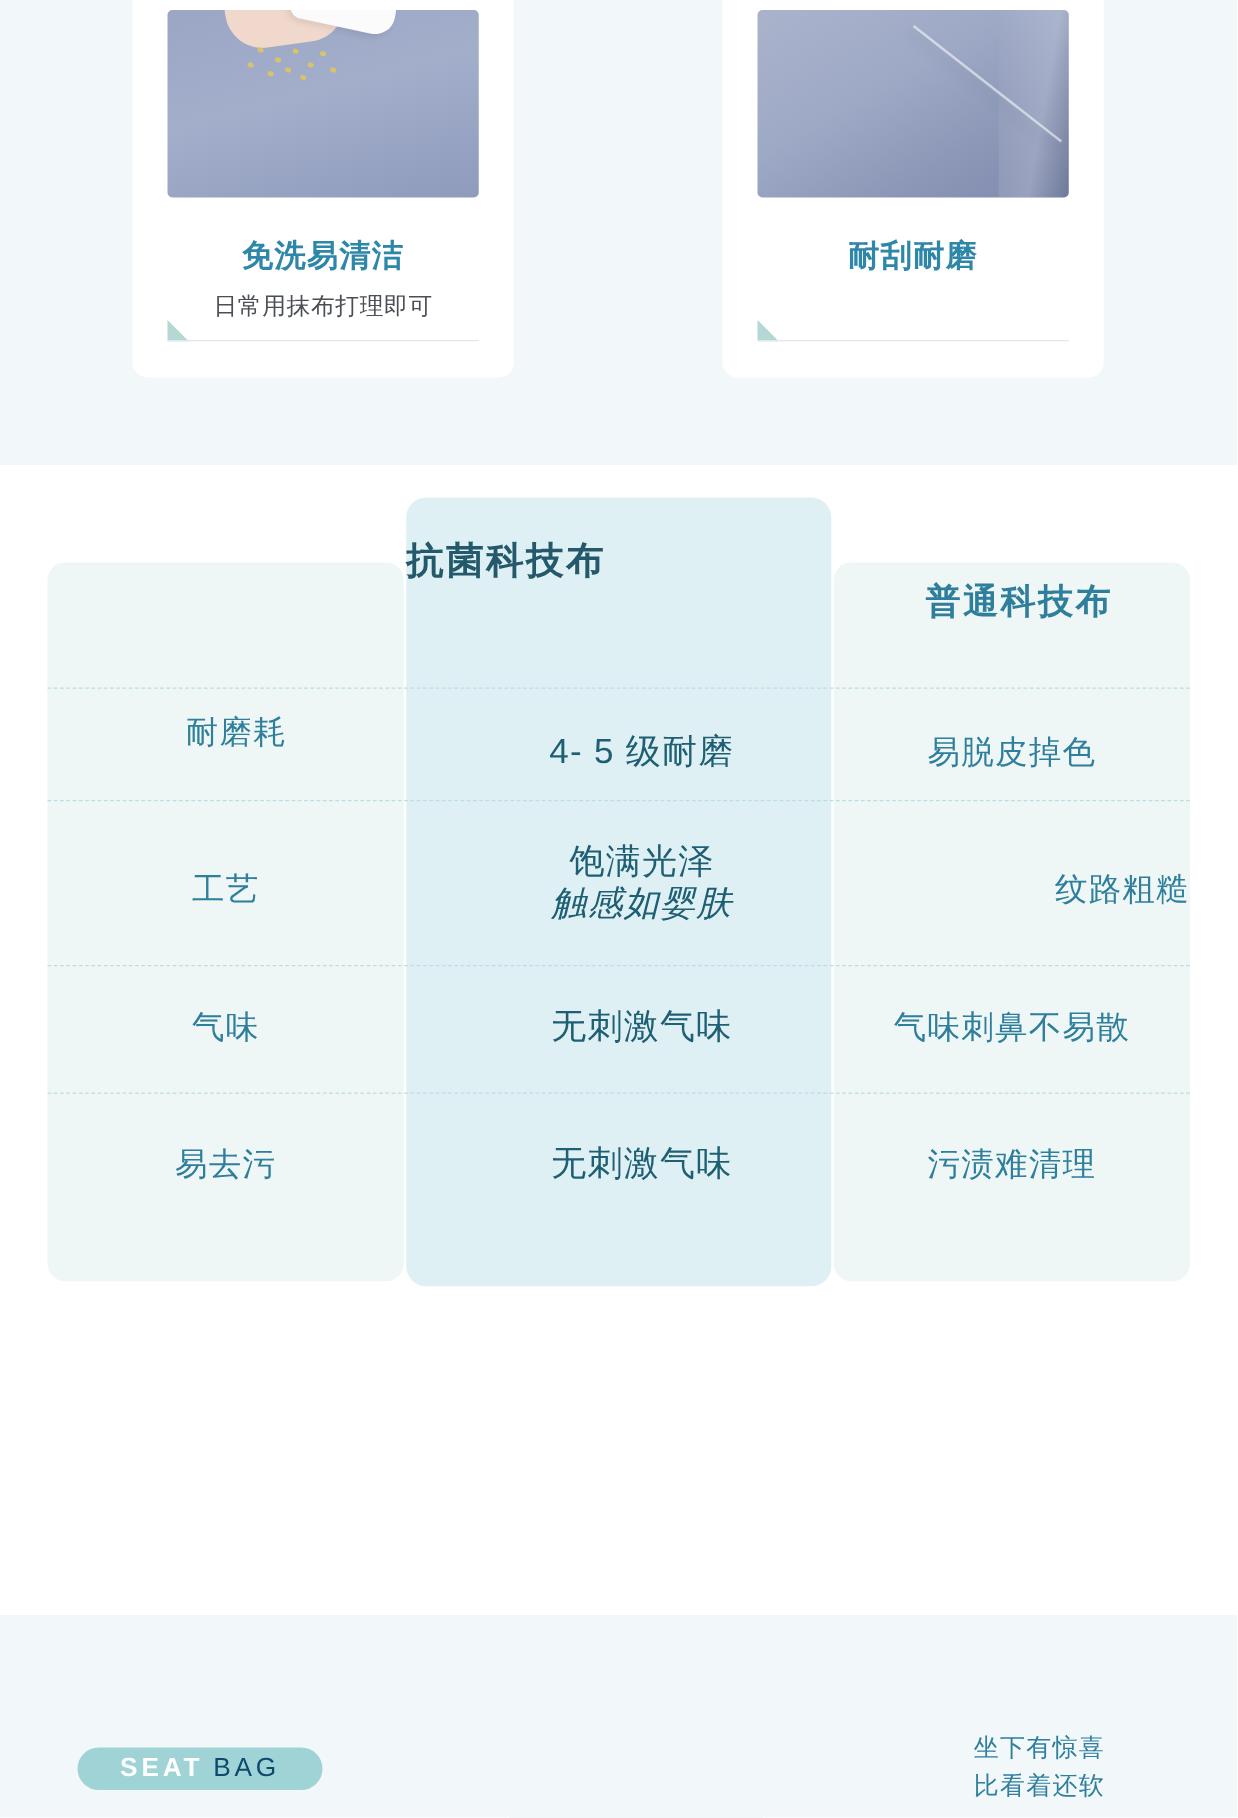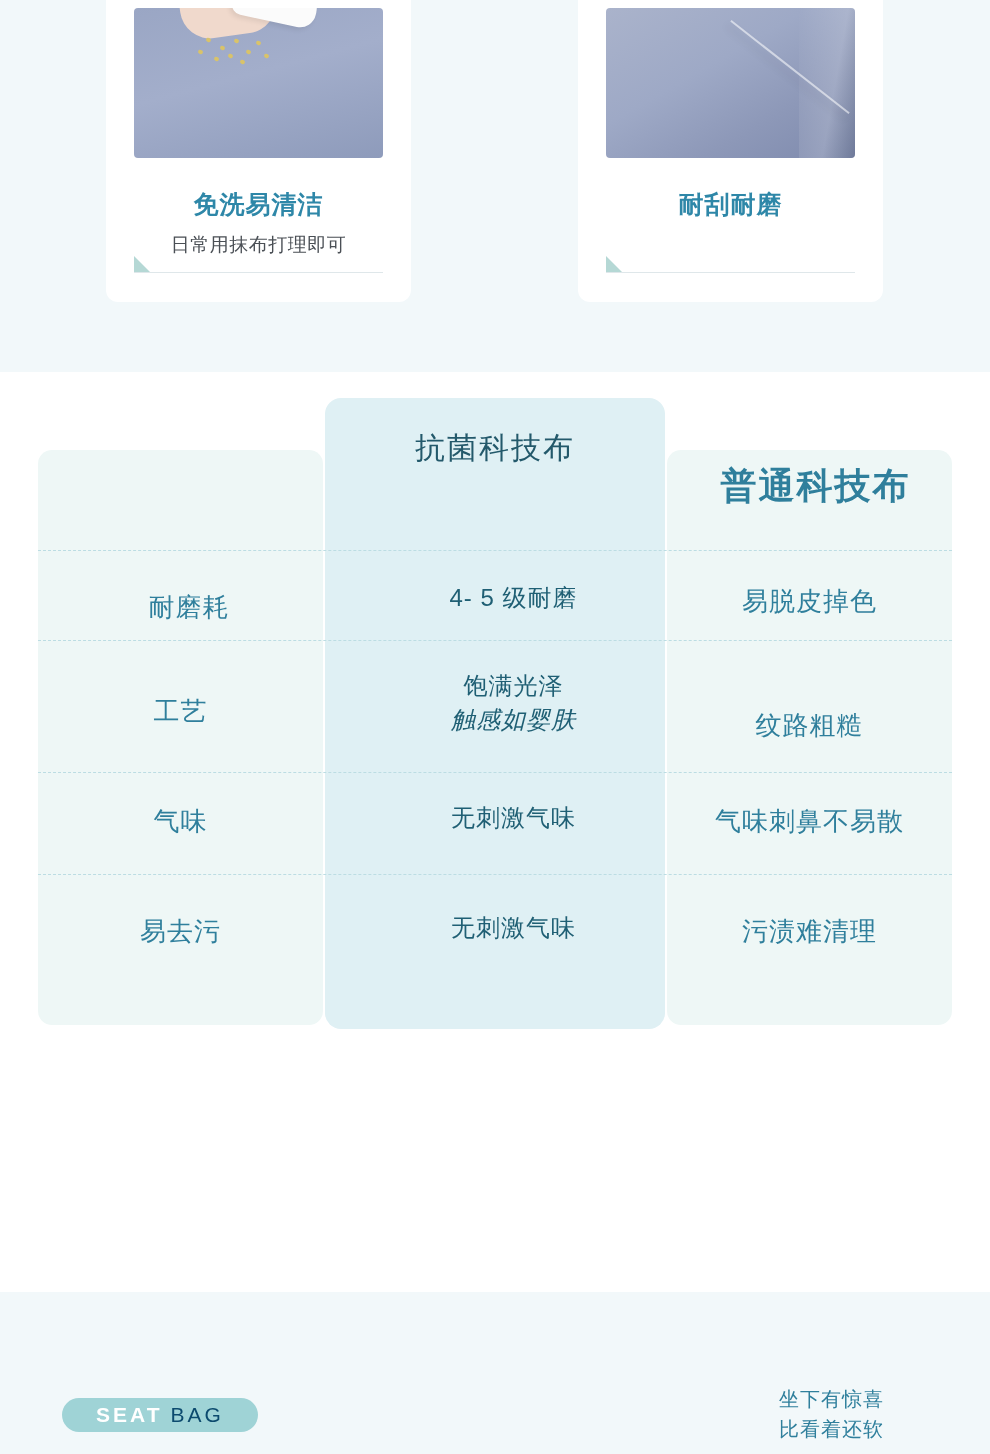--- a/index.html
+++ b/index.html
@@ -162,32 +162,31 @@
     left: 325px; top: 26px;
     width: 340px; height: 631px;
     background: #dff0f4;
     border-radius: 16px;
   }
 
   .hdr-mid {
     position: absolute;
     left: 325px; top: 56px;
     width: 340px;
-    text-align: center;
     font-size: 30px;
-    font-weight: normal;
+    font-weight: bold;
     color: #23596b;
     letter-spacing: 2px;
   }
   .hdr-right {
     position: absolute;
     left: 667px; top: 90px;
     width: 297px;
     text-align: center;
-    font-size: 36px;
+    font-size: 28px;
     font-weight: bold;
     color: #2f7f9c;
     letter-spacing: 2px;
   }
 
   .divider {
     position: absolute;
     left: 38px;
     width: 914px;
     height: 0;
@@ -200,21 +199,21 @@
     color: #2f7f9c;
     letter-spacing: 1px;
     line-height: 1.35;
   }
   .rowcell.label {
     left: 38px; width: 285px;
     font-size: 26px;
   }
   .rowcell.mid {
     left: 325px; width: 377px;
-    font-size: 24px;
+    font-size: 28px;
     color: #1f5f74;
   }
   .rowcell.right {
     left: 667px; width: 285px;
     font-size: 26px;
   }
 
   
   .footer-band {
     position: absolute;
@@ -306,28 +305,28 @@
     <div class="col-mid-bg"></div>
 
     <div class="hdr-mid">抗菌科技布</div>
     <div class="hdr-right">普通科技布</div>
 
     <div class="divider" style="top:178px;"></div>
     <div class="divider" style="top:268px;"></div>
     <div class="divider" style="top:400px;"></div>
     <div class="divider" style="top:502px;"></div>
 
-    <div class="rowcell label" style="top:218px;padding-left:17px;">耐磨耗</div>
+    <div class="rowcell label" style="top:196px;padding-left:17px;">耐磨耗</div>
     <div class="rowcell mid" style="top:210px;">4- 5 级耐磨</div>
     <div class="rowcell right" style="top:212px;">易脱皮掉色</div>
 
     <div class="rowcell label" style="top:322px;">工艺</div>
     <div class="rowcell mid" style="top:298px;">饱满光泽</div>
     <div class="rowcell mid" style="top:332px;font-style:italic;">触感如婴肤</div>
-    <div class="rowcell right" style="top:336px;">纹路粗糙</div>
+    <div class="rowcell right" style="top:322px;text-align:right;">纹路粗糙</div>
 
     <div class="rowcell label" style="top:432px;">气味</div>
     <div class="rowcell mid" style="top:430px;">无刺激气味</div>
     <div class="rowcell right" style="top:432px;">气味刺鼻不易散</div>
 
     <div class="rowcell label" style="top:542px;">易去污</div>
     <div class="rowcell mid" style="top:540px;">无刺激气味</div>
     <div class="rowcell right" style="top:542px;">污渍难清理</div>
 
   </div>

